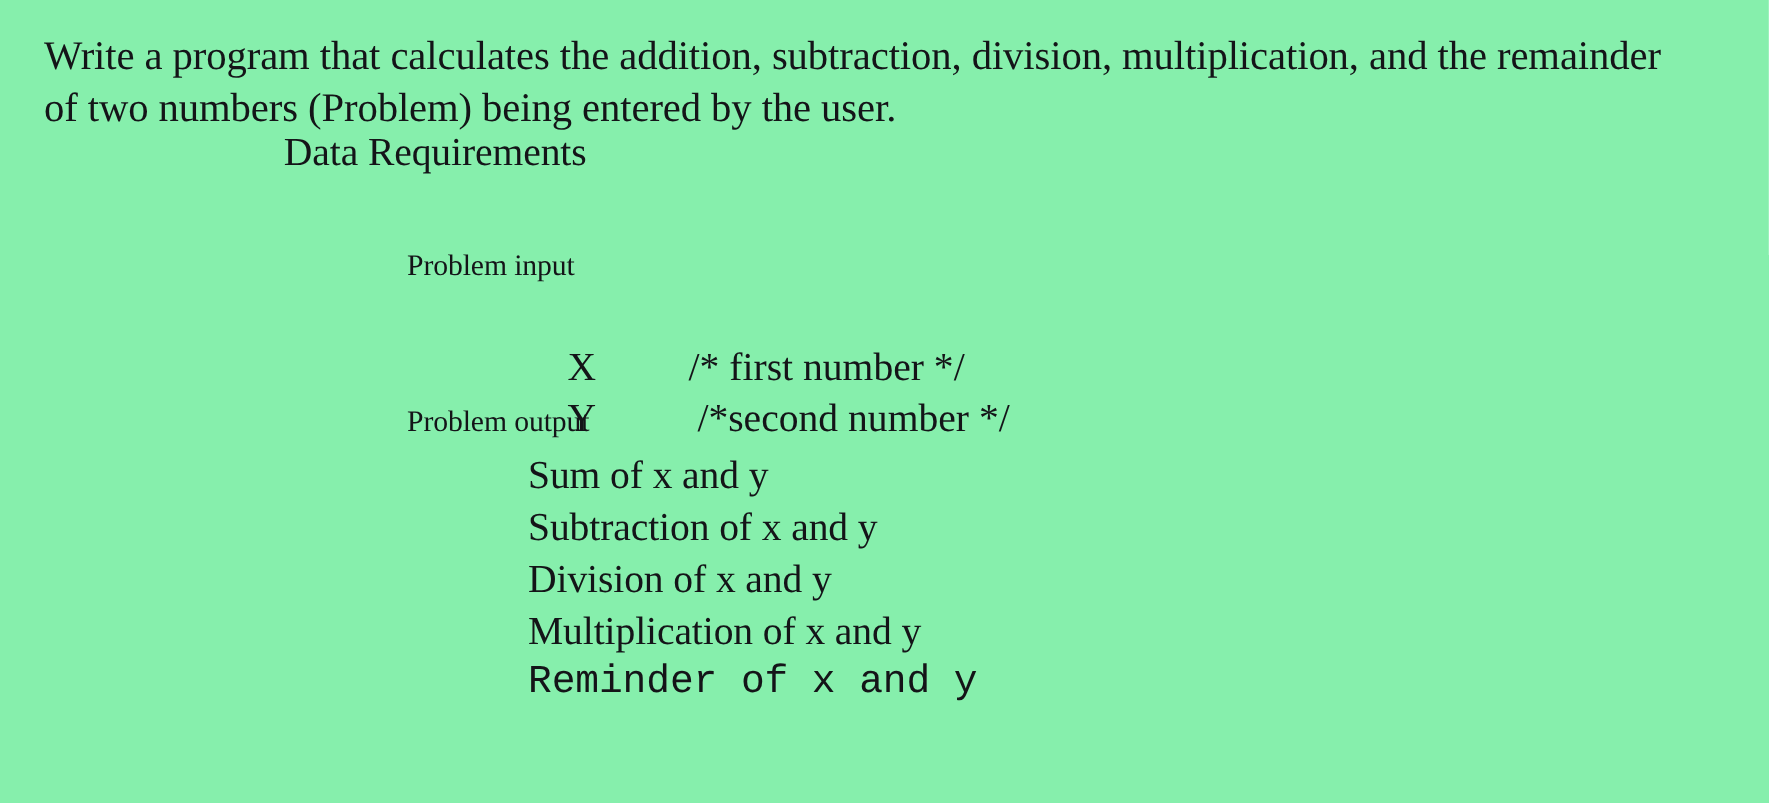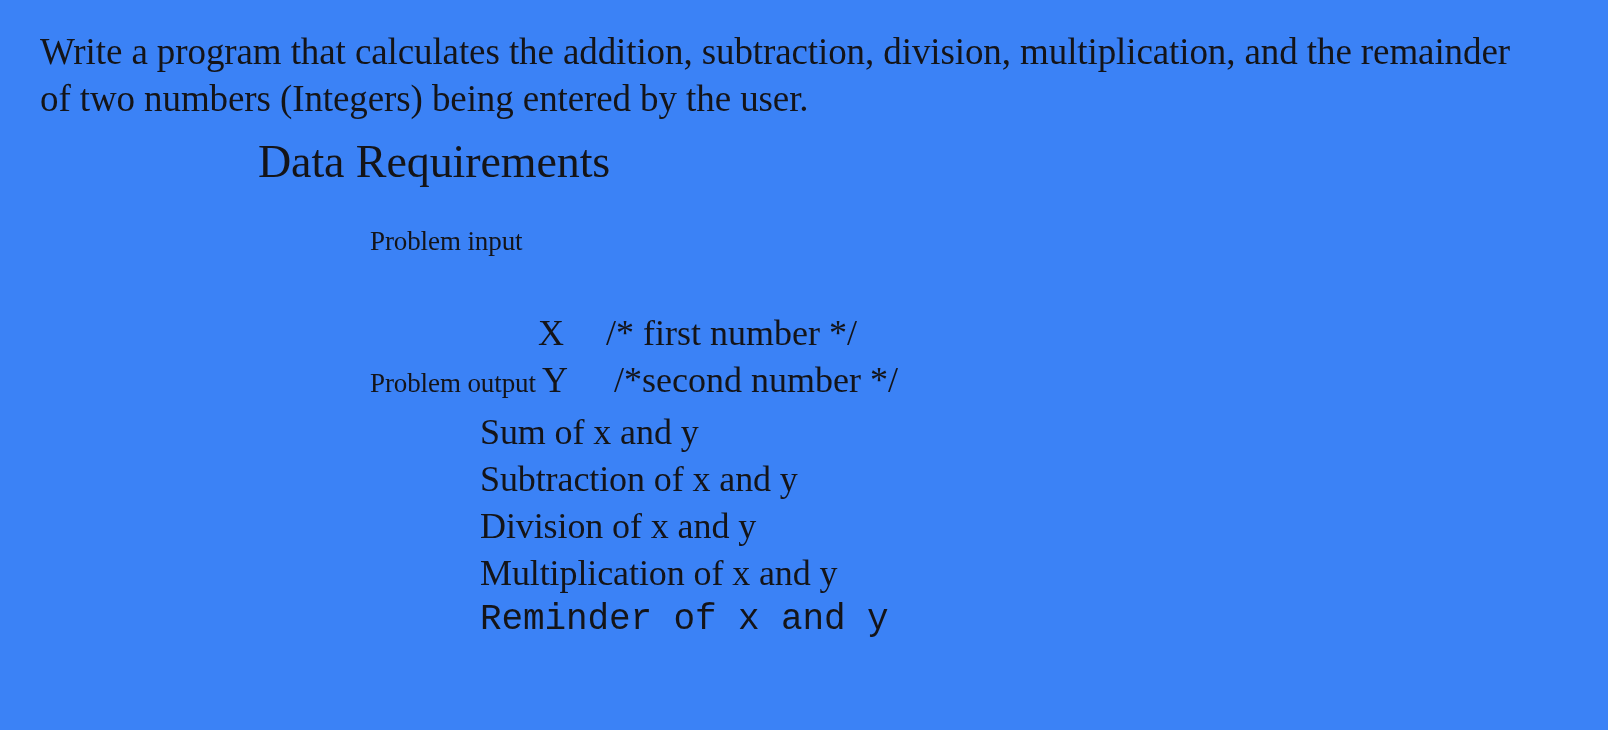--- a/index.html
+++ b/index.html
@@ -15,61 +15,60 @@
     overflow: hidden;
     font-family: "Liberation Serif", "DejaVu Serif", serif;
     color: #141418;
     -webkit-font-smoothing: antialiased;
   }
 
   .page {
     position: relative;
     width: 1608px;
     height: 730px;
-    background: #3b82f6;
+    background: #86efac;
   }
 
   
   .line {
     position: absolute;
     white-space: pre;
     font-size: 37px;
     line-height: 44px;
     letter-spacing: -0.1px;
     color: #141418;
   }
 
   
   .intro-line-1 { left: 40px;  top: 30px; }
   .intro-line-2 { left: 40px;  top: 77px; }
 
   
   .heading {
     left: 258px;
-    top: 140px;
-    font-size: 46px;
+    top: 116px;
+    font-size: 36px;
   }
 
   
   .group-label {
     left: 370px;
     font-size: 27px;
   }
   .group-input  { top: 219px; }
   .group-output { top: 361px; }
 
   
   .var-row {
     position: absolute;
-    left: 460px;
+    left: 480px;
     font-size: 36px;
     line-height: 44px;
     white-space: pre;
     color: #141418;
-    text-align: center;
   }
   .var-row .var-name {
     display: inline-block;
     width: 110px;
   }
   .var-x { top: 267px; }
   .var-y { top: 314px; }
   .var-y .var-name { width: 118px; }
 
   
@@ -83,21 +82,21 @@
   .out-3 { top: 551px; text-align: right; }
   .out-4 { top: 598px; font-family: Liberation Mono, monospace; }
 </style>
 </head>
 <body>
 
 <div class="page">
 
   <div class="line intro-line-1">Write a program that calculates the addition, subtraction, division, multiplication, and the remainder</div>
 
-  <div class="line intro-line-2">of two numbers (Integers) being entered by the user.</div>
+  <div class="line intro-line-2">of two numbers (Problem) being entered by the user.</div>
 
   <div class="line heading">Data Requirements</div>
 
   <div class="line group-label group-input">Problem input</div>
 
   <div class="var-row var-x">
     <span class="var-name">X</span><span class="var-comment">/* first number */</span>
   </div>
 
   <div class="var-row var-y">

